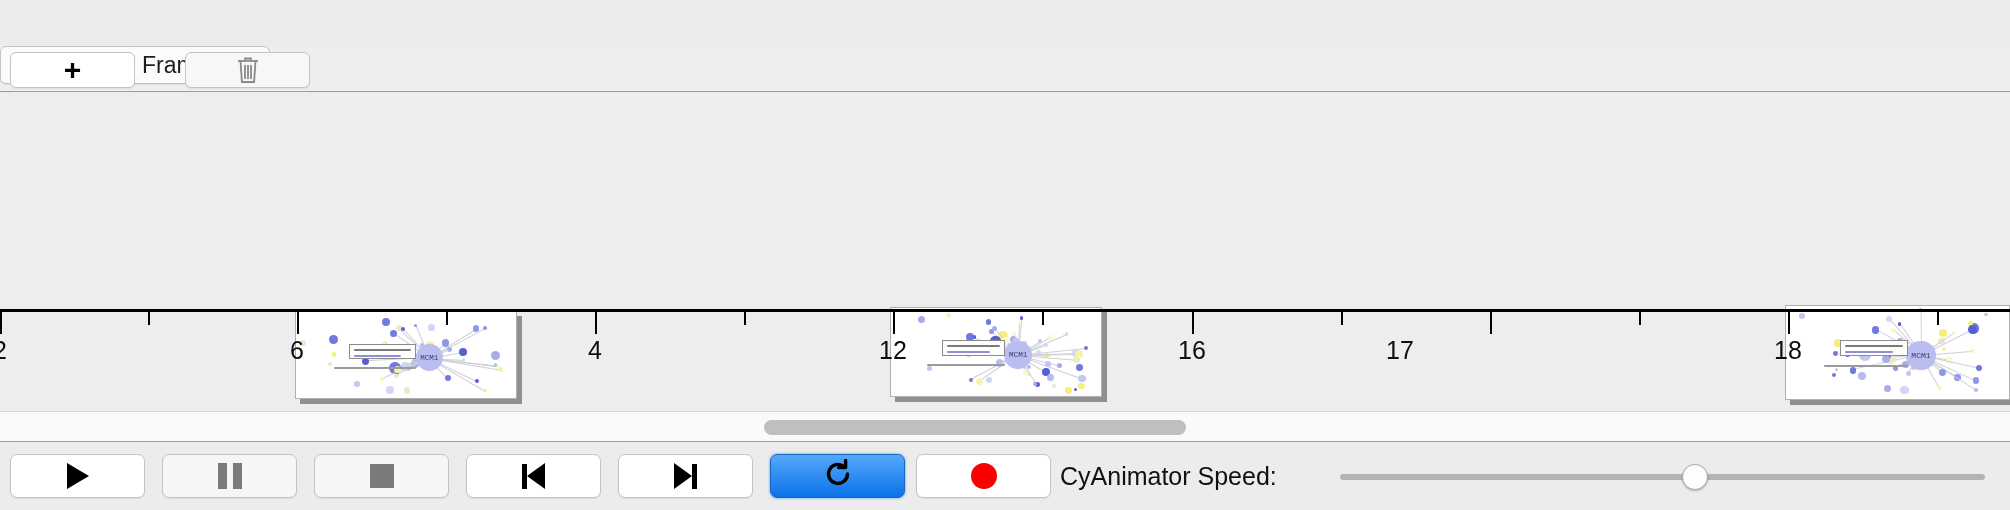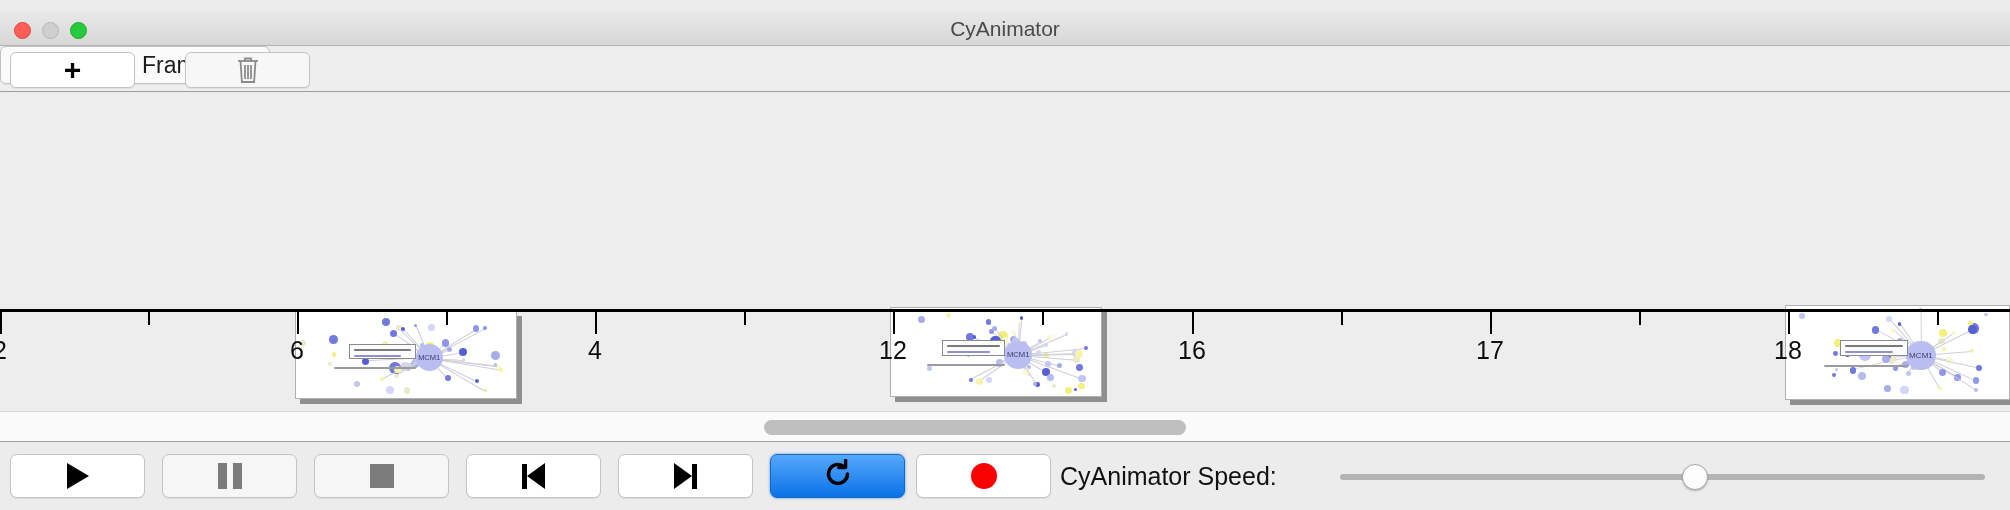--- a/index.html
+++ b/index.html
@@ -83,21 +83,21 @@
     border: 1px solid #b0b0b0;
     box-shadow: 5px 5px 0 0 #8f8f8f;
     overflow: hidden;
   }
   .frame .net { position: absolute; inset: 0; }
   .node { position: absolute; border-radius: 50%; }
   .edge { position: absolute; background: #cfcfd8; height: 1px; transform-origin: 0 0; }
   .hub {
     position: absolute; border-radius: 50%;
     background: #b9bdf0; display: flex; align-items: center; justify-content: center;
-    font-size: 9px; color: #3c3c6e; font-family: Liberation Sans, sans-serif;
+    font-size: 9px; color: #3c3c6e; font-family: Liberation Mono, monospace;
   }
   .callout {
     position: absolute; background: #fdfdfd; border: 1px solid #8b8b8b;
   }
   .callout .l { position: absolute; height: 2px; border-radius: 1px; }
   .blurb { position: absolute; height: 2px; background: #9b9b9b; border-radius: 1px; }
 
   
   .axis-line {
     position: absolute; left: 0; top: 216px; width: 2010px; height: 3px; background: #000;
@@ -166,28 +166,20 @@
     border-radius: 50%; background: #fdfdfd; border: 1px solid #a9a9a9;
     box-shadow: 0 1px 2px rgba(0,0,0,0.25);
   }
 </style>
 </head>
 <body>
 
 <div id="app">
 
 
-  <div class="titlebar">
-    <div class="traffic">
-      <span class="light red"></span>
-      <span class="light yellow"></span>
-      <span class="light green"></span>
-    </div>
-    <div class="win-title">CyAnimator</div>
-  </div>
 
   <div class="toolbar">
     <div class="tb-btn enabled" id="add-btn">
       <span class="plus-icon">+</span>
     </div>
     <div class="tb-btn disabled" id="del-btn">
       <span class="trash-icon">
         <svg width="26" height="30" viewBox="0 0 26 30" fill="none" stroke="#8a8a8a" stroke-width="1.8">
           <path d="M3 6 h20"></path>
           <path d="M10 6 v-2.5 h6 v2.5"></path>
@@ -478,21 +470,21 @@
         <div class="tick-label" style="left: 0px;">2</div>
         <div class="tick major" style="left: 297px;"></div>
         <div class="tick-label" style="left: 297px;">6</div>
         <div class="tick major" style="left: 595px;"></div>
         <div class="tick-label" style="left: 595px;">4</div>
         <div class="tick major" style="left: 893px;"></div>
         <div class="tick-label" style="left: 893px;">12</div>
         <div class="tick major" style="left: 1192px;"></div>
         <div class="tick-label" style="left: 1192px;">16</div>
         <div class="tick major" style="left: 1490px;"></div>
-        <div class="tick-label" style="left: 1490px;">17</div>
+        <div class="tick-label" style="left: 1400px;">17</div>
         <div class="tick major" style="left: 1788px;"></div>
         <div class="tick-label" style="left: 1788px;">18</div>
         <div class="tick minor" style="left: 148px;"></div>
         <div class="tick minor" style="left: 446px;"></div>
         <div class="tick minor" style="left: 744px;"></div>
         <div class="tick minor" style="left: 1042px;"></div>
         <div class="tick minor" style="left: 1341px;"></div>
         <div class="tick minor" style="left: 1639px;"></div>
         <div class="tick minor" style="left: 1937px;"></div>
       </div>

